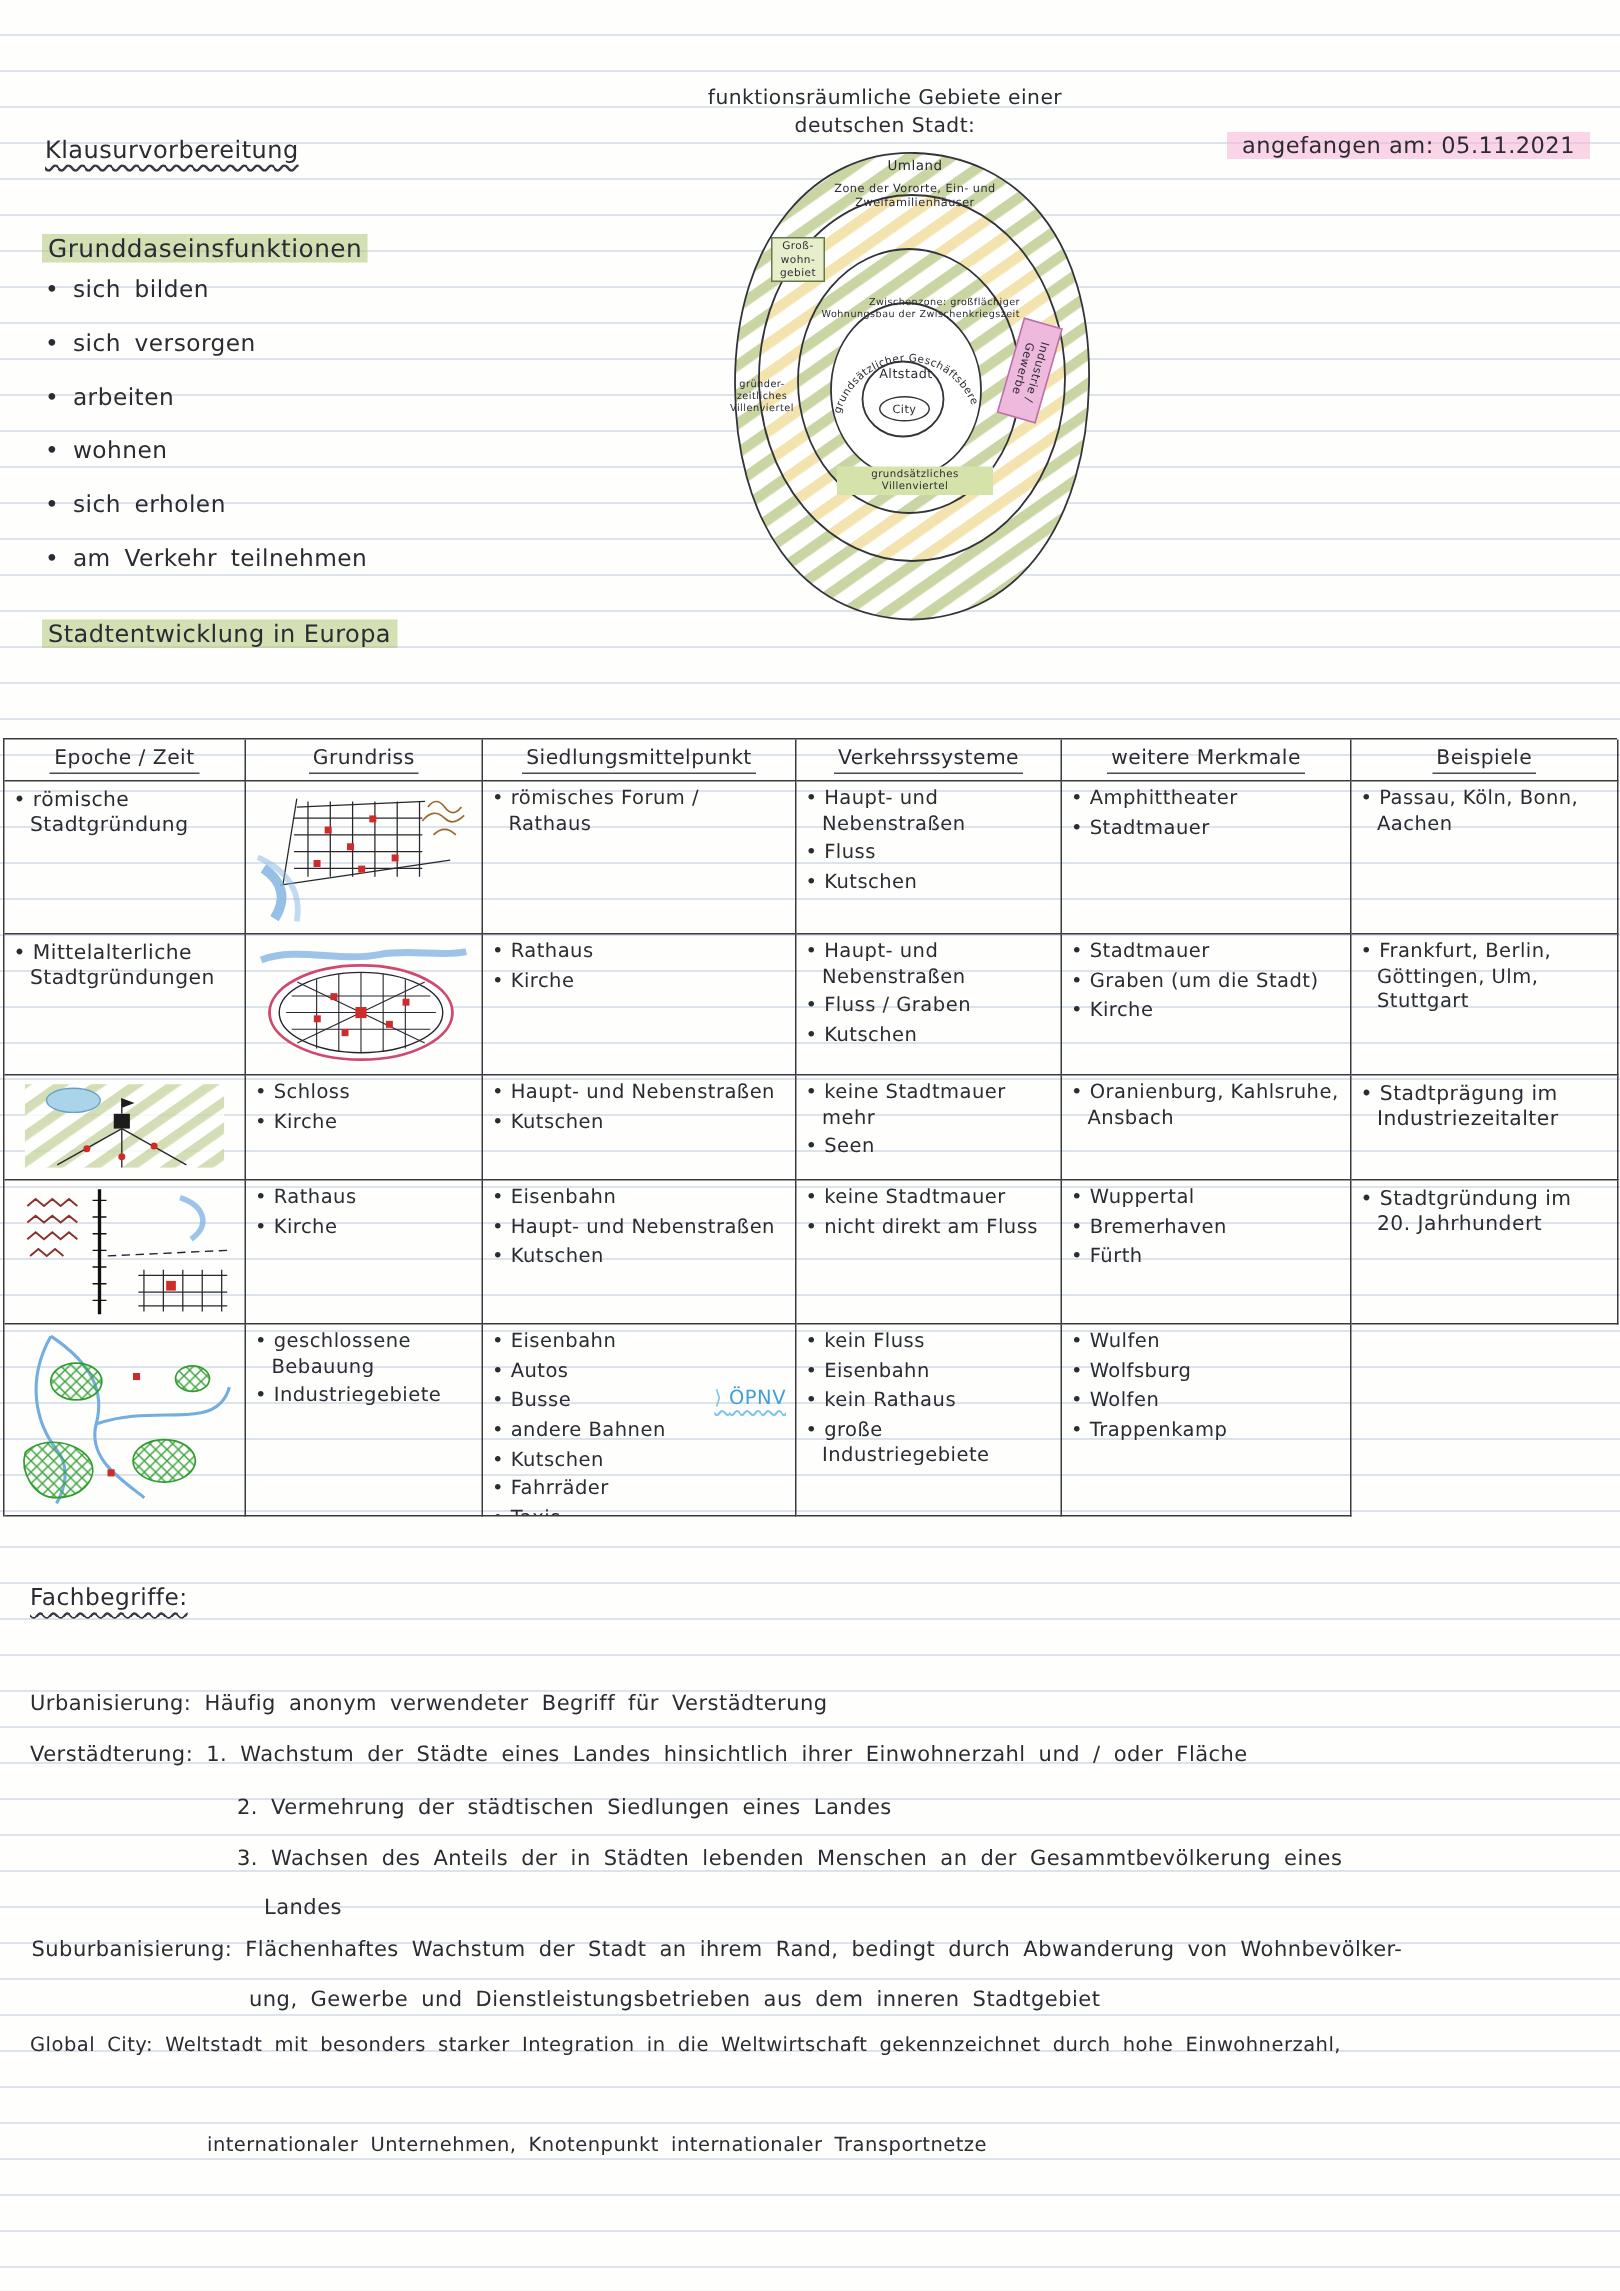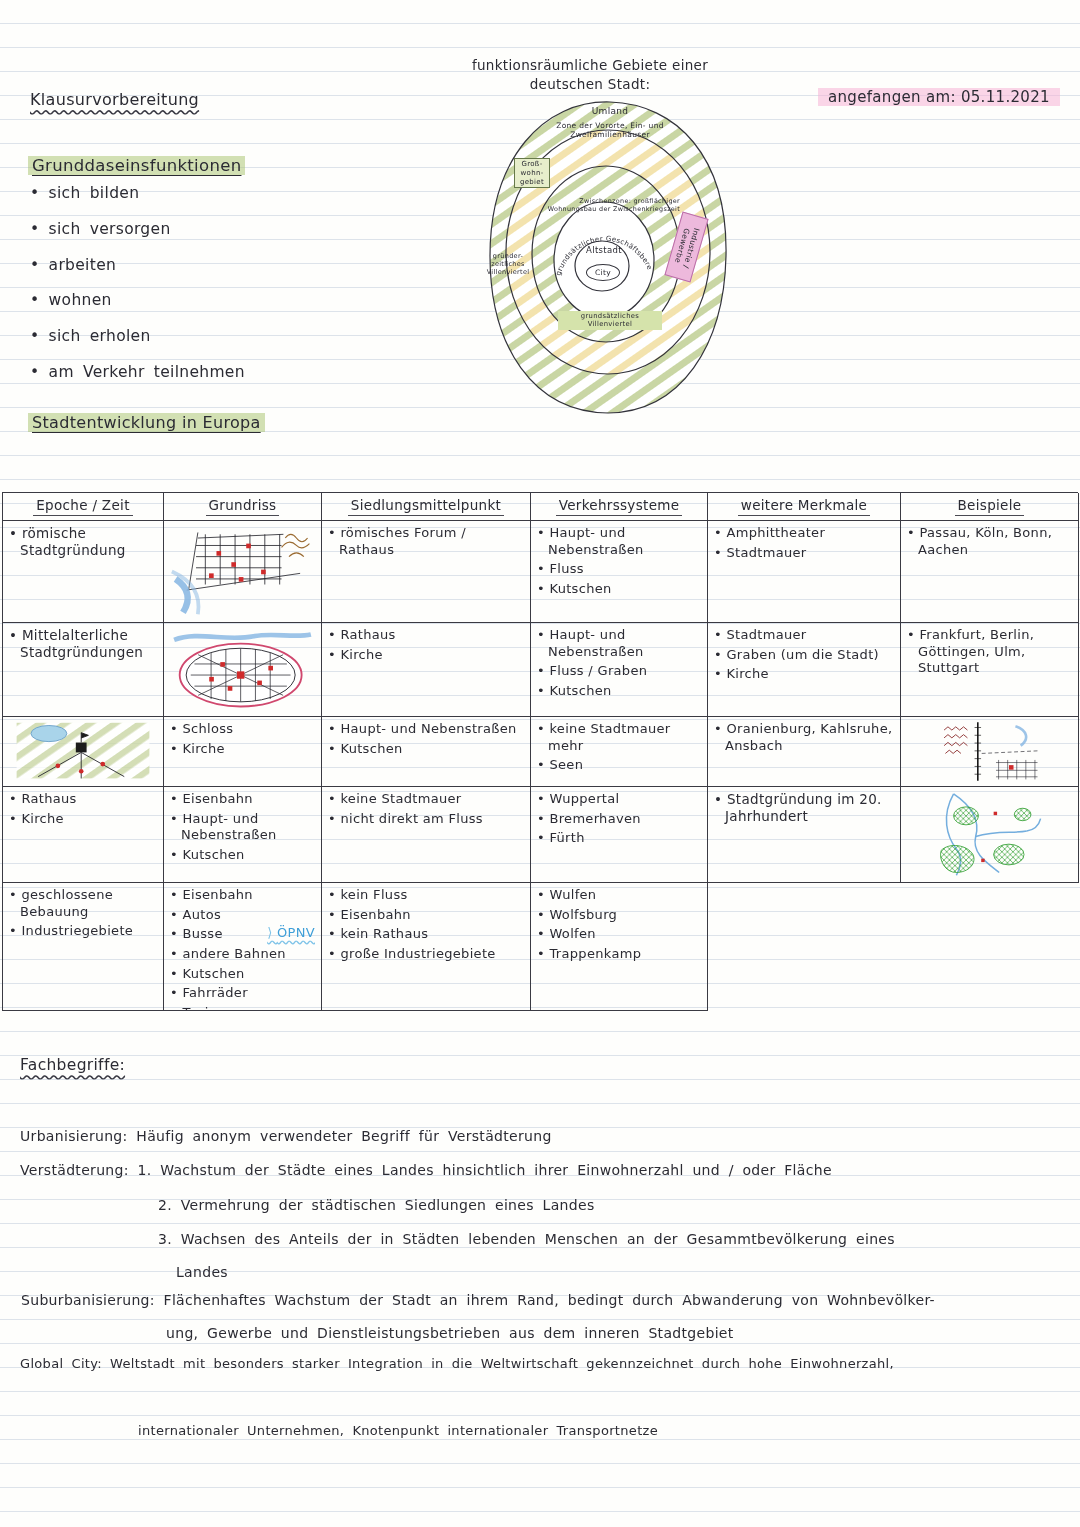--- a/index.html
+++ b/index.html
@@ -9,21 +9,21 @@
     position:relative; width:1080px; height:1527px; margin:0 auto; background:#fefefc;
     background-image: repeating-linear-gradient(to bottom, transparent 0px, transparent 23px, #dde3ea 23px, #dde3ea 24px);
     overflow:hidden;
     letter-spacing:.02em;
   }
   .abs { position:absolute; }
 
   
   .hl-green { background:rgba(173,198,118,.55); padding:0 4px; }
   .hl-pink  { background:rgba(246,178,214,.55); padding:0 10px; }
-  .ul { text-decoration:underline; text-underline-offset:4px; text-decoration-thickness:1.3px; }
+  .ul { text-underline-offset:4px; text-decoration-thickness:1.3px; }
   .ul-wavy { text-decoration:underline wavy #3a3a44; text-underline-offset:4px; }
 
   .title-left { left:30px; top:90px; font-size:16px; }
   .diagram-title { left:420px; top:56px; width:340px; text-align:center; font-size:13.5px; line-height:1.4; }
   .date-note { left:818px; top:88px; font-size:15px; }
 
   .gdf-heading { left:28px; top:156px; font-size:16.5px; }
   .gdf-list { left:24px; top:184px; width:320px; font-size:15.5px; word-spacing:.25em; }
   .gdf-list .li { text-indent:0; padding-left:6px; height:32.8px; }
 
@@ -301,20 +301,23 @@
         <div class="li">• Kutschen</div>
       </div>
     <div>
         <div class="li">• keine Stadtmauer mehr</div>
         <div class="li">• Seen</div>
       </div>
     <div>
         <div class="li">• Oranienburg, Kahlsruhe, Ansbach</div>
       </div>
 
+    <div class="c-ep">
+        <div class="li">• Stadtprägung im Industriezeitalter</div>
+      </div>
     <div class="td-sketch">
       <svg viewBox="0 0 156 94" preserveAspectRatio="xMidYMid meet">
         <g stroke="#8d2f2f" stroke-width="1.4" fill="none">
           <path d="M8,14 l6,-5 l6,5 l6,-5 l6,5 l6,-5 l6,5"></path>
           <path d="M8,26 l6,-5 l6,5 l6,-5 l6,5 l6,-5 l6,5"></path>
           <path d="M8,38 l6,-5 l6,5 l6,-5 l6,5 l6,-5 l6,5"></path>
           <path d="M10,50 l6,-5 l6,5 l6,-5 l6,5"></path>
         </g>
         <line x1="60" y1="2" x2="60" y2="92" stroke="#111" stroke-width="2.4"></line>
         <g stroke="#111" stroke-width="1">

